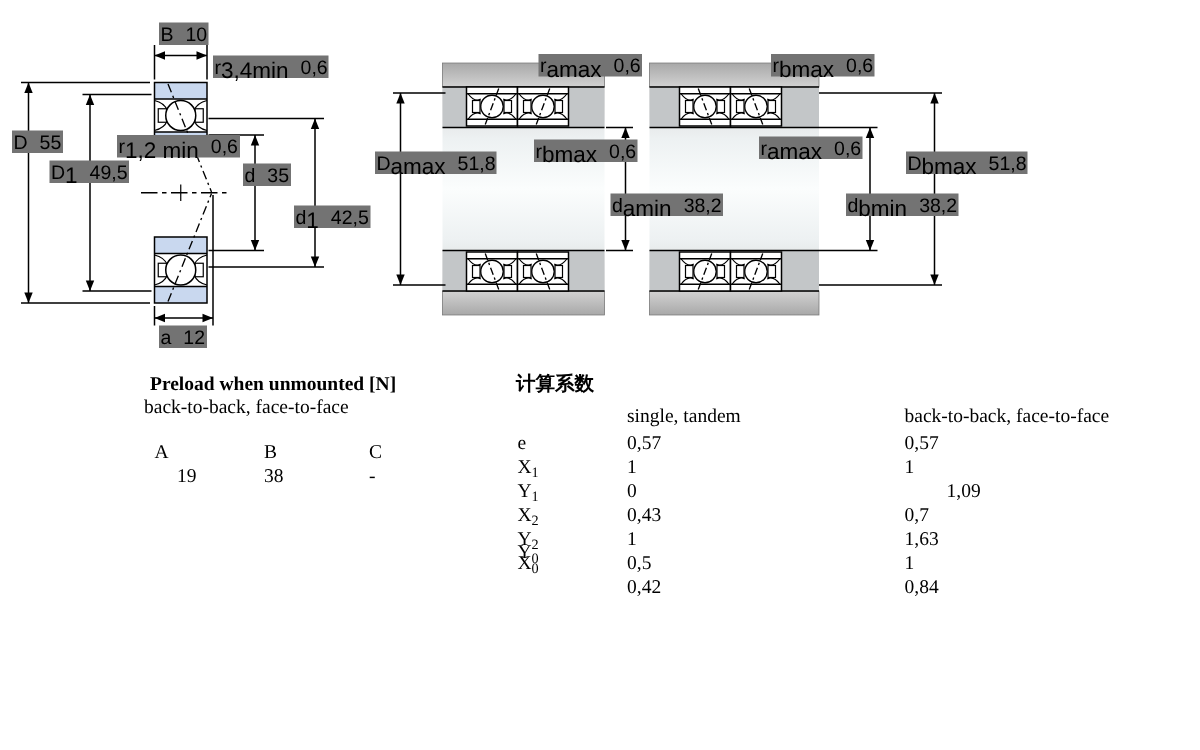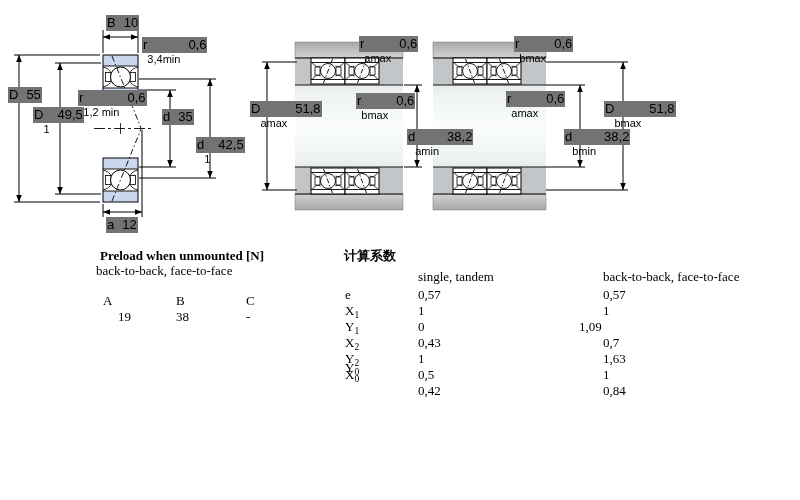--- a/index.html
+++ b/index.html
@@ -5,21 +5,21 @@
   html,body{margin:0;padding:0}
   body{
     width:800px;height:500px;position:relative;background:#fff;
     font-family:"Liberation Sans","DejaVu Sans",sans-serif;color:#000;overflow:hidden;
   }
   #drawing-svg{position:absolute;left:0;top:0}
   .dim-label{
     position:absolute;background:#737373;white-space:nowrap;
     font-size:13px;line-height:15px;padding:0 1px;
   }
-  .dim-label .s{font-size:11px;position:relative;top:14px}
+  .dim-label .s{font-size:15px;position:relative;top:3px}
   .dim-label .v{margin-left:8px}
   .tbl{
     position:absolute;white-space:nowrap;font-size:13px;line-height:15px;
     font-family:Liberation Serif, serif;
   }
   .bold{font-weight:bold}
   .sub2{font-size:9.5px;position:relative;top:3px}
 </style>
 </head>
 <body>
@@ -203,21 +203,21 @@
 <div class="tbl" style="left:345px;top:287px"><span>e</span><span class="sub2"></span></div>
 <div class="tbl" style="left:418px;top:287px">0,57</div>
 <div class="tbl" style="left:603px;top:287px">0,57</div>
 
 <div class="tbl" style="left:345px;top:303px"><span>X</span><span class="sub2">1</span></div>
 <div class="tbl" style="left:418px;top:303px">1</div>
 <div class="tbl" style="left:603px;top:303px">1</div>
 
 <div class="tbl" style="left:345px;top:319px"><span>Y</span><span class="sub2">1</span></div>
 <div class="tbl" style="left:418px;top:319px">0</div>
-<div class="tbl" style="left:579px;top:319px">1,09</div>
+<div class="tbl" style="left:631px;top:319px">1,09</div>
 
 <div class="tbl" style="left:345px;top:335px"><span>X</span><span class="sub2">2</span></div>
 <div class="tbl" style="left:418px;top:335px">0,43</div>
 <div class="tbl" style="left:603px;top:335px">0,7</div>
 
 <div class="tbl" style="left:345px;top:351px"><span>Y</span><span class="sub2">2</span></div>
 <div class="tbl" style="left:418px;top:351px">1</div>
 <div class="tbl" style="left:603px;top:351px">1,63</div>
 
 <div class="tbl" style="left:345px;top:367px"><span>X</span><span class="sub2">0</span></div>

